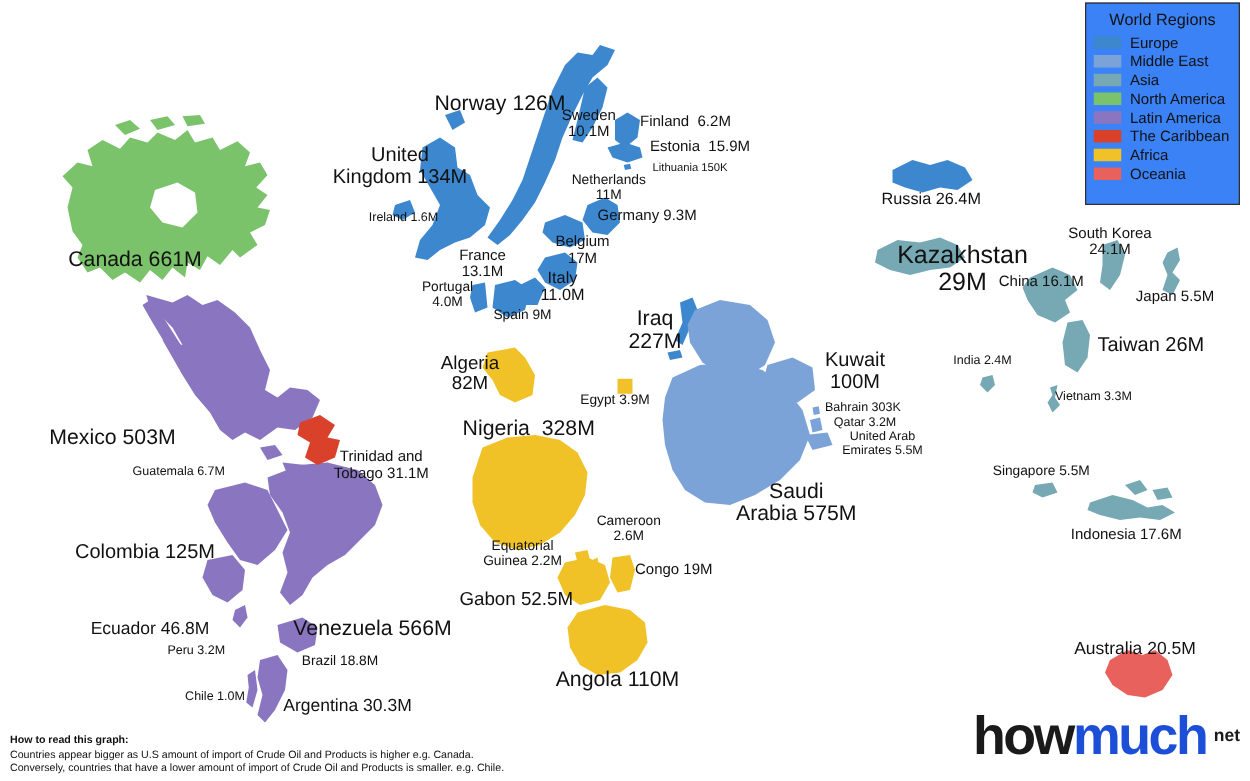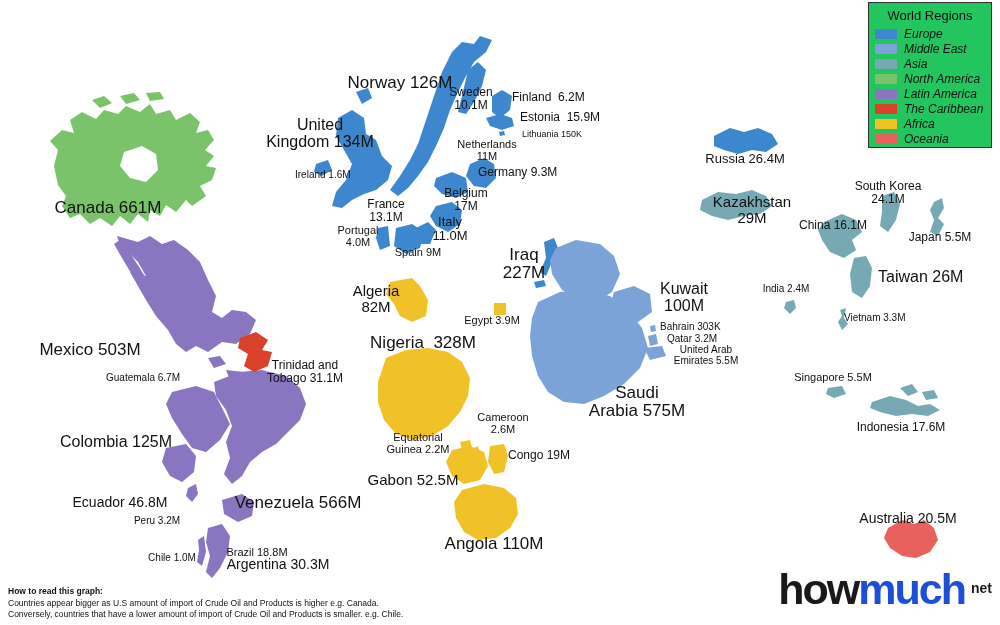--- a/index.html
+++ b/index.html
@@ -16,29 +16,29 @@
   .title{
     position:absolute;left:10px;top:6px;
     font-size:21px;font-weight:bold;letter-spacing:-0.2px;
     white-space:nowrap;color:#111;
   }
   .title .year{color:#5CB85C;}
 
   
   .legend{
     position:absolute;left:868px;top:2px;width:124px;
-    border:1px solid #2f2f2f;background:#22c55e;
-    padding:4px 6px 0 6px;box-sizing:border-box;
+    border:1px solid #2f2f2f;background:#3b82f6;
+    padding:4px 6px 16px 6px;box-sizing:border-box;
   }
   .legend-title{
     font-size:13px;text-align:center;margin:1px 0 4px 0;color:#111;
   }
   .legend-row{display:flex;align-items:center;height:14px;margin-bottom:1px;}
   .legend-swatch{width:22px;height:10px;margin-right:7px;flex:0 0 auto;}
-  .legend-label{font-size:12px;line-height:12px;color:#111;white-space:nowrap;font-style:italic;}
+  .legend-label{font-size:12px;line-height:12px;color:#111;white-space:nowrap;}
 
   
   #mapsvg{position:absolute;left:0;top:0;width:1000px;height:625px;}
 
   
   .lbl{
     position:absolute;color:#111;line-height:1.08;
     white-space:pre;
   }
   .lbl.c{transform:translateX(-50%);text-align:center;}
@@ -171,21 +171,21 @@
 
   <div class="lbl c" style="left:108px;top:199px;font-size:17px;">Canada 661M</div>
   <div class="lbl c" style="left:90px;top:341px;font-size:17px;">Mexico 503M</div>
   <div class="lbl c" style="left:143px;top:373px;font-size:10px;">Guatemala 6.7M</div>
   <div class="lbl c" style="left:305px;top:359px;font-size:12px;">Trinidad and
 Tobago 31.1M</div>
   <div class="lbl c" style="left:116px;top:433px;font-size:16px;">Colombia 125M</div>
   <div class="lbl c" style="left:298px;top:494px;font-size:17px;">Venezuela 566M</div>
   <div class="lbl c" style="left:120px;top:495px;font-size:14px;">Ecuador 46.8M</div>
   <div class="lbl c" style="left:157px;top:516px;font-size:10px;">Peru 3.2M</div>
-  <div class="lbl c" style="left:257px;top:524px;font-size:11px;margin-top:23px;">Brazil 18.8M</div>
+  <div class="lbl c" style="left:272px;top:524px;font-size:11px;">Brazil 18.8M</div>
   <div class="lbl c" style="left:172px;top:553px;font-size:10px;">Chile 1.0M</div>
   <div class="lbl c" style="left:278px;top:557px;font-size:14px;">Argentina 30.3M</div>
 
   <div class="lbl c" style="left:400px;top:74px;font-size:17px;">Norway 126M</div>
   <div class="lbl c" style="left:320px;top:116px;font-size:16px;">United
 Kingdom 134M</div>
   <div class="lbl c" style="left:471px;top:86px;font-size:12px;">Sweden
 10.1M</div>
   <div class="lbl" style="left:512px;top:91px;font-size:12px;">Finland  6.2M</div>
   <div class="lbl" style="left:520px;top:111px;font-size:12px;">Estonia  15.9M</div>
@@ -221,21 +221,21 @@
   <div class="lbl c" style="left:684px;top:280px;font-size:16px;">Kuwait
 100M</div>
   <div class="lbl c" style="left:637px;top:384px;font-size:17px;">Saudi
 Arabia 575M</div>
   <div class="lbl" style="left:660px;top:322px;font-size:10px;">Bahrain 303K</div>
   <div class="lbl" style="left:667px;top:334px;font-size:10px;">Qatar 3.2M</div>
   <div class="lbl c" style="left:706px;top:345px;font-size:10px;">United Arab
 Emirates 5.5M</div>
 
   <div class="lbl c" style="left:745px;top:152px;font-size:13px;">Russia 26.4M</div>
-  <div class="lbl c" style="left:752px;top:194px;font-size:15px;">Kazakhstan
+  <div class="lbl c" style="left:770px;top:194px;font-size:20px;">Kazakhstan
 29M</div>
   <div class="lbl c" style="left:833px;top:219px;font-size:12px;">China 16.1M</div>
   <div class="lbl c" style="left:888px;top:180px;font-size:12px;">South Korea
 24.1M</div>
   <div class="lbl c" style="left:940px;top:231px;font-size:12px;">Japan 5.5M</div>
   <div class="lbl" style="left:878px;top:268px;font-size:16px;">Taiwan 26M</div>
   <div class="lbl c" style="left:786px;top:284px;font-size:10px;">India 2.4M</div>
   <div class="lbl" style="left:844px;top:313px;font-size:10px;">Vietnam 3.3M</div>
   <div class="lbl c" style="left:833px;top:372px;font-size:11px;">Singapore 5.5M</div>
   <div class="lbl c" style="left:901px;top:421px;font-size:12px;">Indonesia 17.6M</div>

